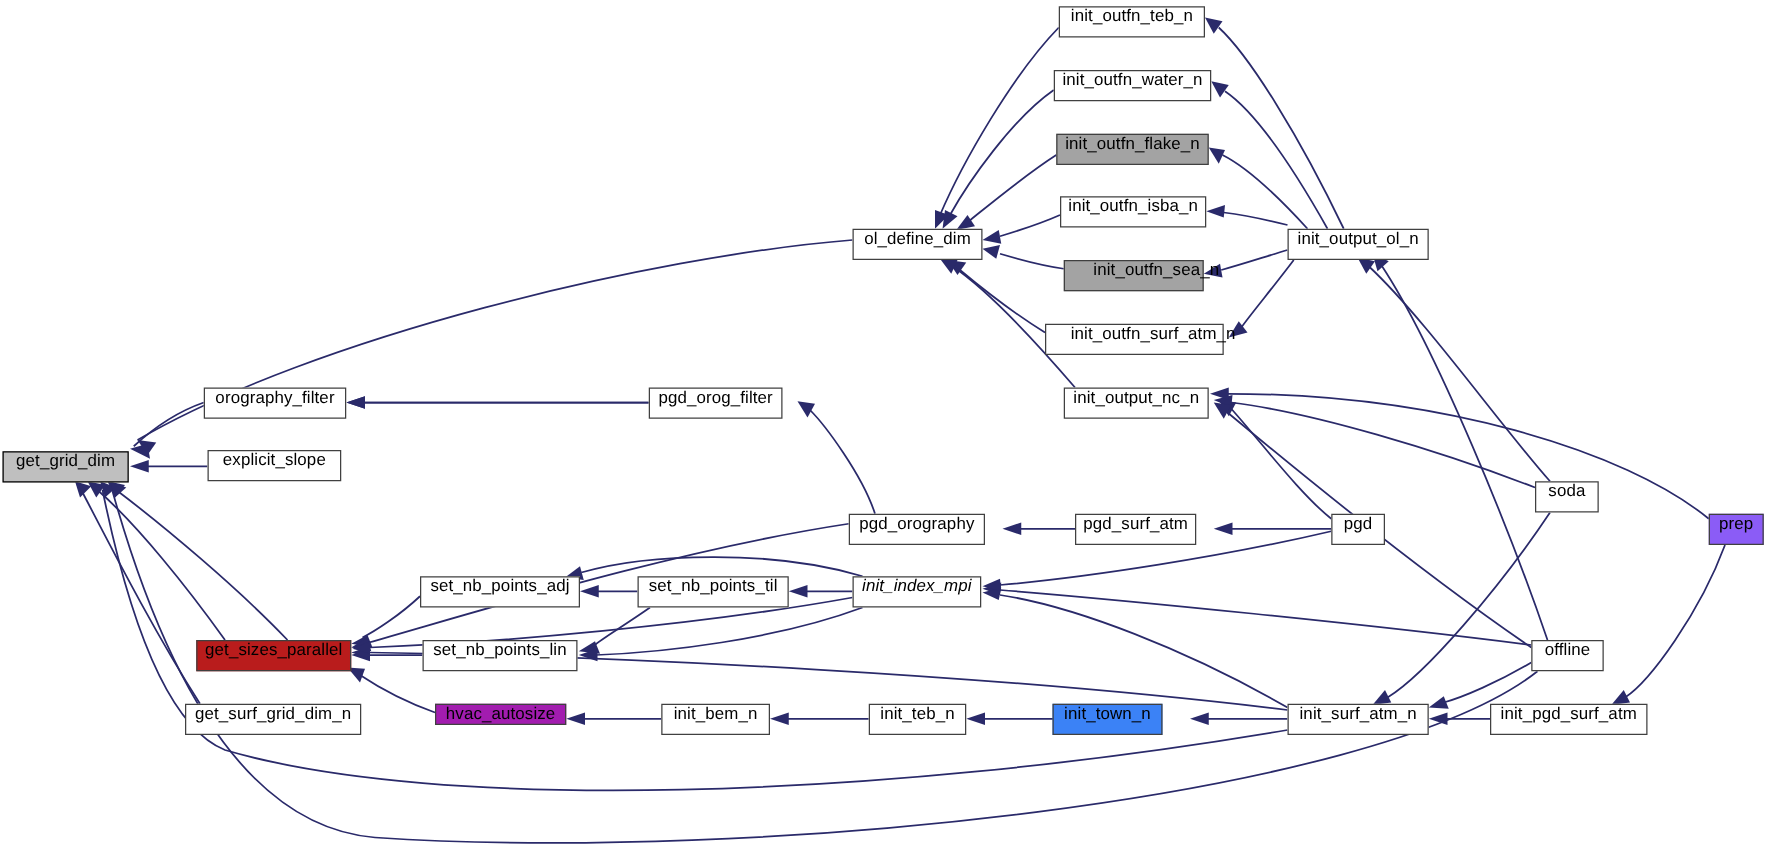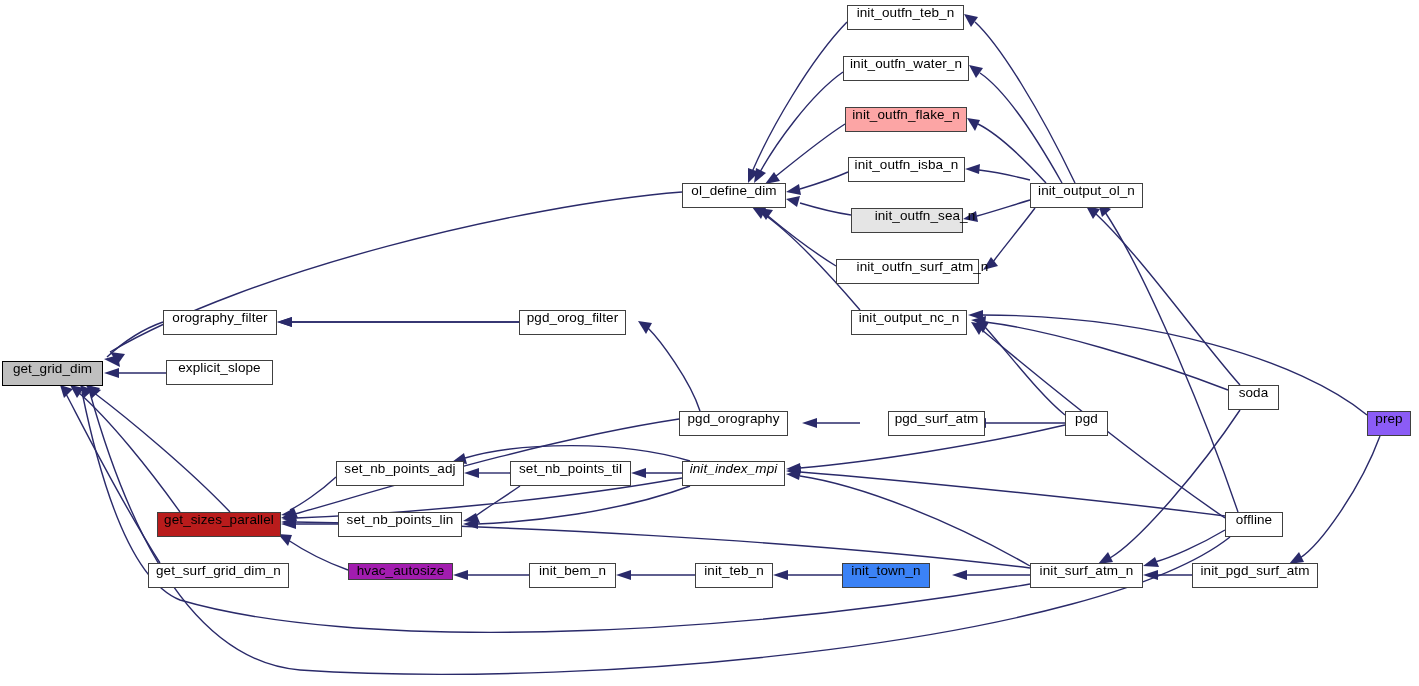--- a/index.html
+++ b/index.html
@@ -211,36 +211,36 @@
       </div>
       <div class="node" style="left: 695px; top: 563px; width: 78px; height: 25px; background: rgb(255, 255, 255); border-color: rgb(64, 64, 64);">
         <span>init_teb_n</span>
       </div>
       <div class="node" style="left: 847px; top: 5px; width: 117px; height: 25px; background: rgb(255, 255, 255); border-color: rgb(64, 64, 64);">
         <span>init_outfn_teb_n</span>
       </div>
       <div class="node" style="left: 843px; top: 56px; width: 126px; height: 25px; background: rgb(255, 255, 255); border-color: rgb(64, 64, 64);">
         <span>init_outfn_water_n</span>
       </div>
-      <div class="node" style="left: 845px; top: 107px; width: 122px; height: 25px; background: #fca5a5; border-color: rgb(64, 64, 64);">
+      <div class="node" style="left: 845px; top: 107px; width: 122px; height: 25px; background: #a3a3a3; border-color: rgb(64, 64, 64);">
         <span>init_outfn_flake_n</span>
       </div>
       <div class="node" style="left: 848px; top: 157px; width: 117px; height: 25px; background: rgb(255, 255, 255); border-color: rgb(64, 64, 64);">
         <span>init_outfn_isba_n</span>
       </div>
-      <div class="node" style="left: 851px; top: 208px; width: 112px; height: 25px; background: #e5e5e5; border-color: rgb(64, 64, 64); padding-left: 36px;">
+      <div class="node" style="left: 851px; top: 208px; width: 112px; height: 25px; background: #a3a3a3; border-color: rgb(64, 64, 64); padding-left: 36px;">
         <span>init_outfn_sea_n</span>
       </div>
       <div class="node" style="left: 836px; top: 259px; width: 143px; height: 25px; background: rgb(255, 255, 255); border-color: rgb(64, 64, 64); padding-left: 30px;">
         <span>init_outfn_surf_atm_n</span>
       </div>
       <div class="node" style="left: 851px; top: 310px; width: 116px; height: 25px; background: rgb(255, 255, 255); border-color: rgb(64, 64, 64);">
         <span>init_output_nc_n</span>
       </div>
-      <div class="node" style="left: 860px; top: 411px; width: 97px; height: 25px; background: rgb(255, 255, 255); border-color: rgb(64, 64, 64); margin-left: 28px;">
+      <div class="node" style="left: 860px; top: 411px; width: 97px; height: 25px; background: rgb(255, 255, 255); border-color: rgb(64, 64, 64);">
         <span>pgd_surf_atm</span>
       </div>
       <div class="node" style="left: 842px; top: 563px; width: 88px; height: 25px; background: #3b82f6; border-color: rgb(64, 64, 64);">
         <span>init_town_n</span>
       </div>
       <div class="node" style="left: 1030px; top: 183px; width: 113px; height: 25px; background: rgb(255, 255, 255); border-color: rgb(64, 64, 64);">
         <span>init_output_ol_n</span>
       </div>
       <div class="node" style="left: 1065px; top: 411px; width: 43px; height: 25px; background: rgb(255, 255, 255); border-color: rgb(64, 64, 64);">
         <span>pgd</span>

